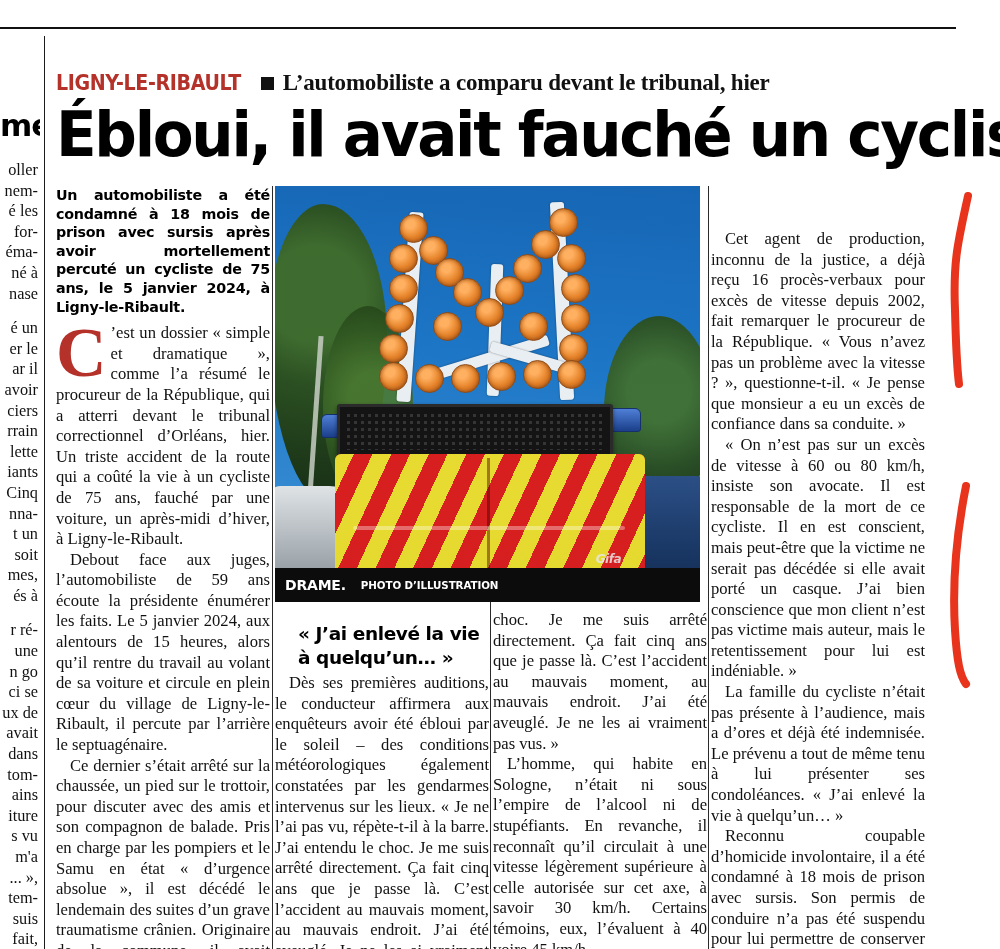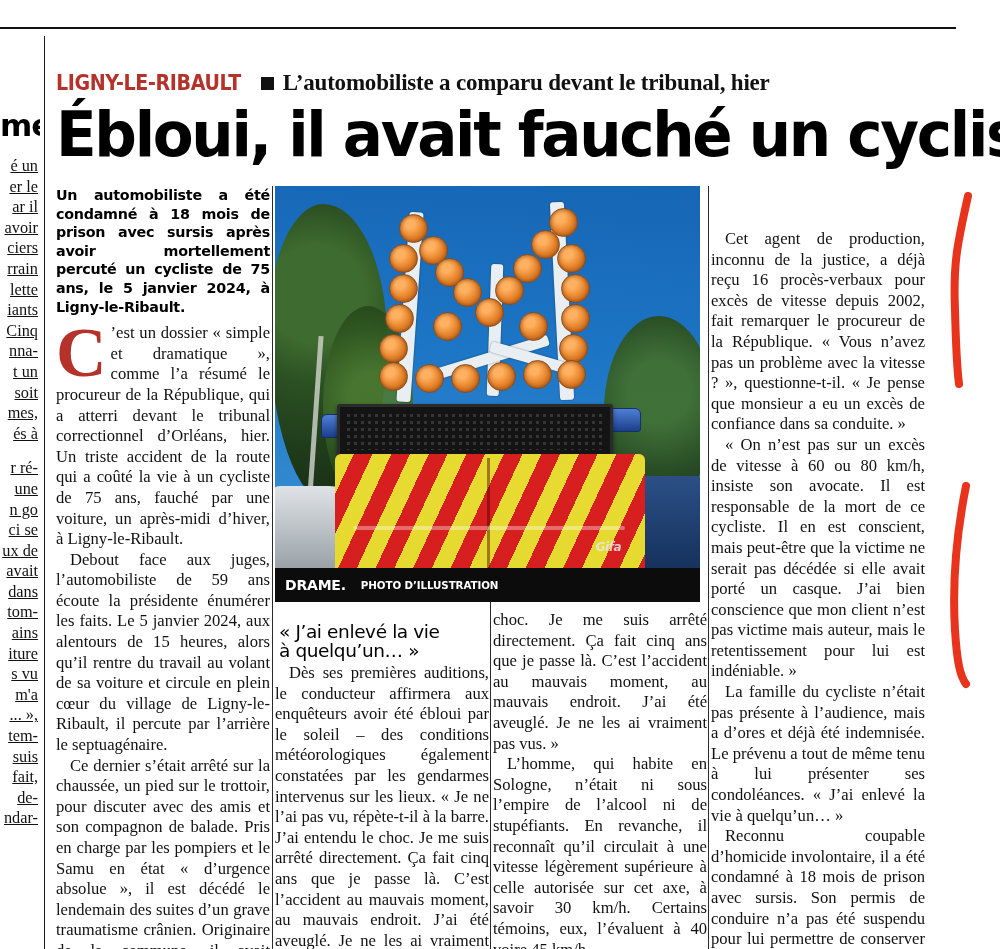--- a/index.html
+++ b/index.html
@@ -20,21 +20,21 @@
   .left-strip{position:absolute;left:0;top:36px;width:40px;height:913px;overflow:hidden;}
   .left-strip .ls-title{
     font-family:"DejaVu Sans",sans-serif;font-weight:bold;
     font-size:31px;line-height:34px;letter-spacing:-1px;
     color:#000;text-align:right;margin:72px 2px 0 0;white-space:nowrap;
   }
   .left-strip .ls-body{
     font-size:16.3px;line-height:20.6px;text-align:right;
     color:#111;margin:18px 2px 0 0;white-space:pre;
   }
-  .left-strip .ls-body.p2{margin-top:14px;text-decoration:underline;}
+  .left-strip .ls-body.p2{margin-top:14px;}
   .left-divider{position:absolute;left:44px;top:36px;width:0;height:913px;
     border-left:1.4px solid #1a1a1a;}
 
   
   .article{position:absolute;left:56px;top:36px;width:870px;height:913px;}
 
   
   .kicker-row{display:flex;align-items:center;height:30px;margin-top:32px;}
   .kicker{
     font-family:"DejaVu Sans",sans-serif;font-weight:bold;
@@ -92,23 +92,23 @@
   .dropcap-para{position:relative;}
   .dropcap{
     float:left;
     font-family:"Liberation Serif",serif;font-weight:bold;
     font-size:70px;line-height:56px;color:#b5322a;
     margin:2px 4px -2px 0;
   }
 
   
   .subhead{
-    font-family:"DejaVu Sans",sans-serif;font-weight:normal;
-    font-size:18.5px;line-height:19px;color:#000;
-    letter-spacing:-0.4px;margin:12px 0 3px 4px;
+    font-family:"DejaVu Sans",sans-serif;font-weight:bold;
+    font-size:18.5px;line-height:24px;color:#000;
+    letter-spacing:-0.4px;margin:12px 0 3px 23px;
   }
 
   
   .photo-wrap{position:absolute;left:219px;top:150px;width:425px;height:416px;}
   .photo{position:absolute;left:0;top:0;width:425px;height:382px;overflow:hidden;background:#1b5fa8;}
   .sky{position:absolute;inset:0;background:linear-gradient(185deg,#1666b4 0%,#1d76c6 45%,#3e93d6 100%);}
   .tree{position:absolute;left:-6px;top:18px;width:118px;height:300px;
     background:radial-gradient(circle at 40% 30%,#3f6b2a 0 22%,#2c4f1d 40%,#1f3a15 70%,#16280f 100%);
     border-radius:46% 54% 48% 52%/40% 45% 55% 60%;opacity:.97;}
   .tree2{position:absolute;left:48px;top:120px;width:90px;height:200px;
@@ -143,21 +143,21 @@
 
   .truck{position:absolute;left:60px;top:268px;width:310px;height:114px;
     background:linear-gradient(180deg,#c9181c 0%,#d8201f 40%,#a81214 100%);
     border-radius:6px 6px 0 0;overflow:hidden;}
   .chevrons{position:absolute;left:0;top:0;width:310px;height:114px;
     background:repeating-linear-gradient(115deg,#e8e431 0 17px,#d81f20 17px 34px);
     opacity:.95;}
   .truck-seam{position:absolute;left:152px;top:4px;width:3px;height:110px;background:rgba(70,0,0,.45);}
   .truck-rail{position:absolute;left:18px;top:72px;width:272px;height:4px;
     background:rgba(255,255,255,.35);border-radius:2px;}
-  .truck-logo{position:absolute;right:24px;bottom:14px;
+  .truck-logo{position:absolute;right:24px;bottom:2px;
     font-family:"DejaVu Sans",sans-serif;font-style:italic;font-weight:bold;
     font-size:12px;color:#e7e7e7;opacity:.85;letter-spacing:-.5px;}
   .car-l{position:absolute;left:-8px;top:300px;width:92px;height:82px;
     background:linear-gradient(180deg,#dfe3e6,#9aa2a8);border-radius:14px 30px 0 0;}
   .car-r{position:absolute;right:-6px;top:290px;width:80px;height:92px;
     background:linear-gradient(180deg,#2b4f86,#16325d);border-radius:18px 10px 0 0;}
 
   .caption{position:absolute;left:0;top:382px;width:425px;height:34px;
     background:#0c0c0c;color:#fff;display:flex;align-items:center;
     padding:0 10px;box-sizing:border-box;}
@@ -173,20 +173,27 @@
 </style>
 </head>
 <body>
 
 <div class="page">
 
   <div class="top-rule"></div>
 
   <div class="left-strip">
     <div class="ls-title">me</div>
+    <div class="ls-body p1">oller
+nem-
+é les
+for-
+éma-
+né à
+nase</div>
     <div class="ls-body p2">é un
 er le
 ar il
 avoir
 ciers
 rrain
 lette
 iants
 Cinq
 nna-

